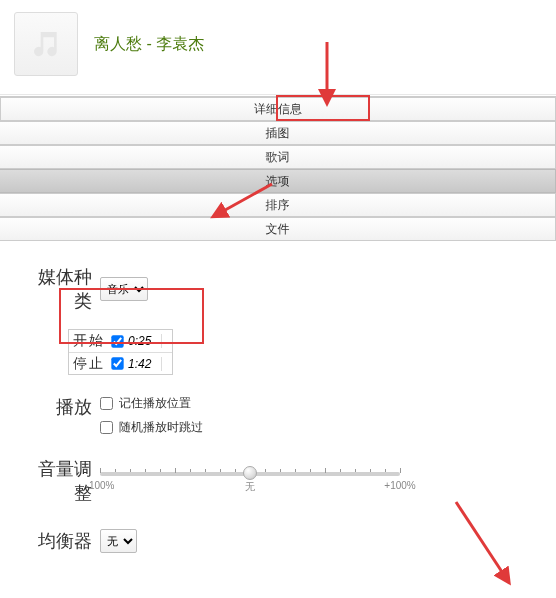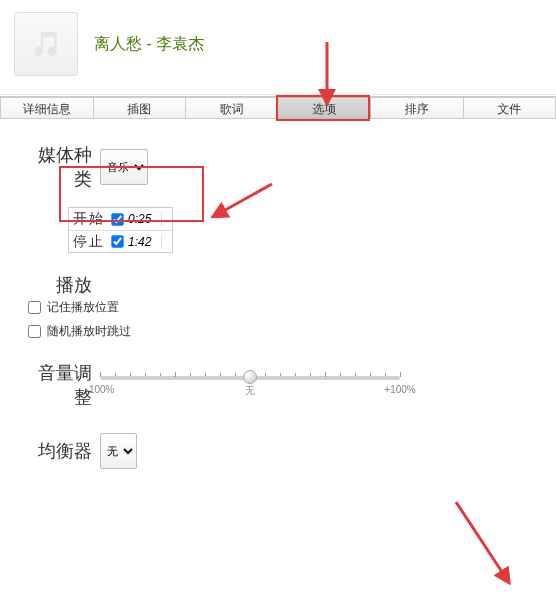--- a/index.html
+++ b/index.html
@@ -35,20 +35,21 @@
       font-size: 16px;
       color: #4d7c0f;
     }
 
     .tabs {
       display: flex;
       width: 100%;
       border-top: 1px solid #ccc;
       margin-top: 1px;
       position: relative;
+      flex-direction: column;
     }
     .tab {
       flex: 1;
       height: 22px;
       line-height: 22px;
       text-align: center;
       font-size: 12px;
       color: #333;
       border: 1px solid #ccc;
       border-left: none;
@@ -75,21 +76,21 @@
     .row { display: flex; align-items: center; margin-bottom: 10px; }
     .label {
       width: 64px;
       text-align: right;
       color: #333;
       margin-right: 8px;
       font-size: 18px;
     }
 
     select {
-      height: 36px;
+      height: 24px;
       font-size: 11px;
       border: 1px solid #bbb;
       border-radius: 2px;
       background: linear-gradient(#fff,#f0f0f0);
       padding: 0 2px;
     }
 
     .time-box {
       margin-left: 40px;
       border: 1px solid #ccc;
@@ -212,21 +213,21 @@
       <div class="time-label">停止</div>
       <input type="checkbox" checked="" style="">
       <input type="text" value="1:42" style="">
     </div>
   </div>
 
   <div class="time-highlight" style="left:59px; top:47px; width:145px; height:56px;"></div>
 
   <div style="height:18px"></div>
 
-  <div class="row" style="align-items:flex-start;flex-direction:column;">
+  <div class="row" style="align-items:flex-start;">
     <div class="label" style="padding-top:2px;">播放</div>
     <div>
       <div class="checkbox-row">
         <input type="checkbox" style="">
         <span>记住播放位置</span>
       </div>
       <div class="checkbox-row">
         <input type="checkbox" style="">
         <span>随机播放时跳过</span>
       </div>

